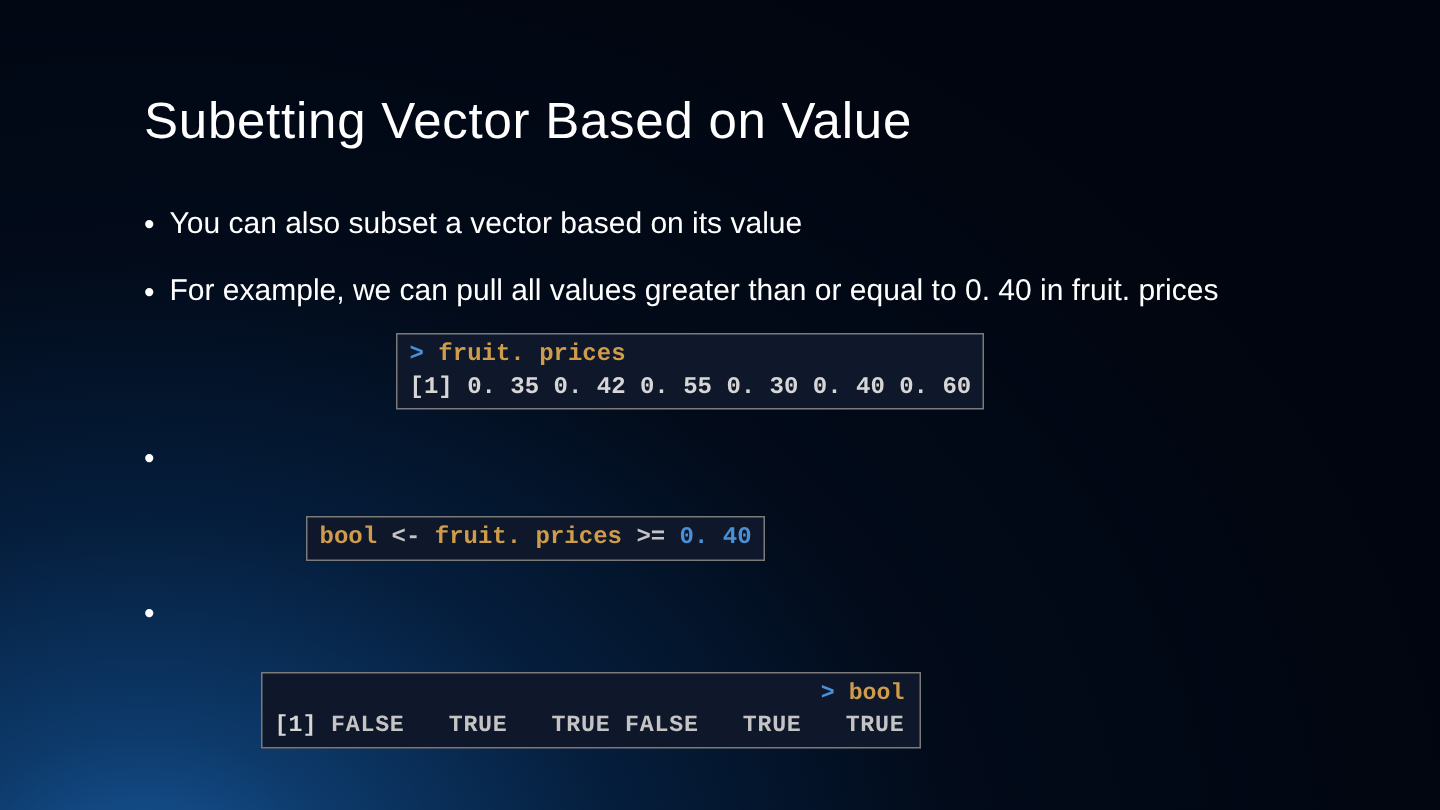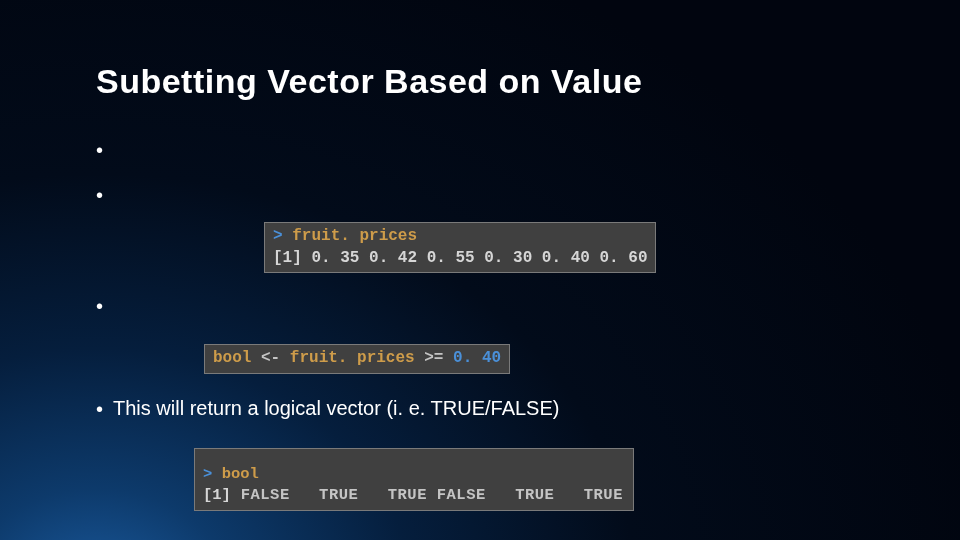--- a/index.html
+++ b/index.html
@@ -8,86 +8,87 @@
     background: radial-gradient(ellipse 900px 700px at 10% 110%, #1a5a9e 0%, #0d3a6b 15%, #051e3d 35%, #020b1a 60%, #01050f 100%);
     font-family: Arial, Helvetica, sans-serif;
     color: #ffffff;
     position: relative;
   }
   .slide {
     padding: 62px 90px 0 96px;
   }
   .title {
     font-size: 34px;
-    font-weight: 700;
+    font-weight: 400;
     letter-spacing: 0.5px;
     margin-bottom: 36px;
     color: #ffffff;
   }
   .bullet {
     display: flex;
     align-items: flex-start;
     margin-bottom: 18px;
     font-size: 20px;
     line-height: 1.28;
   }
   .bullet .dot {
     margin-right: 10px;
     margin-top: 1px;
   }
   .code-block {
     display: inline-block;
-    background: #404040;
+    background: #0f172a;
     border: 1px solid #7a7a7a;
     padding: 3px 8px 3px 8px;
     font-family: "Consolas", "Courier New", monospace;
     font-weight: bold;
     font-size: 16px;
     line-height: 1.35;
     white-space: pre;
     margin-left: 168px;
     margin-top: -4px;
     margin-bottom: 20px;
   }
   .code-block.cb2 { margin-left: 108px; margin-top: 6px; margin-bottom: 22px; }
-  .code-block.cb3 { margin-left: 98px; margin-top: 8px; font-size: 15.5px; padding: 15px 10px 4px 8px; }
+  .code-block.cb3 { margin-left: 78px; margin-top: 8px; font-size: 15.5px; padding: 3px 10px 4px 8px; text-align: right; }
   .prompt { color: #4a90d9; }
   .cmd { color: #ce9c4a; }
   .index { color: #d6d6d6; }
   .num { color: #d6d6d6; }
   .op { color: #c4c4c4; }
   .lit { color: #4a90d9; }
   .bool-row { letter-spacing: 0.5px; }
   .boolv { color: #c4c4c4; }
 </style>
 </head>
 <body>
 
 <div class="slide">
 
   <h1 class="title">Subetting Vector Based on Value</h1>
 
   <div class="bullet">
     <span class="dot">•</span>
+    <span>You can also subset a vector based on its value</span>
   </div>
 
   <div class="bullet">
     <span class="dot">•</span>
+    <span>For example, we can pull all values greater than or equal to 0. 40 in fruit. prices</span>
   </div>
 
   <div class="code-block"><span class="prompt">&gt;</span> <span class="cmd">fruit. prices</span>
 <span class="index">[1]</span> <span class="num">0. 35 0. 42 0. 55 0. 30 0. 40 0. 60</span></div>
 
   <div class="bullet">
     <span class="dot">•</span>
   </div>
 
   <div class="code-block cb2"><span class="cmd">bool</span> <span class="op">&lt;-</span> <span class="cmd">fruit. prices</span> <span class="op">&gt;=</span> <span class="lit">0. 40</span></div>
 
   <div class="bullet">
     <span class="dot">•</span>
-    <span>This will return a logical vector (i. e. TRUE/FALSE)</span>
   </div>
 
   <div class="code-block cb3"><span class="prompt">&gt;</span> <span class="cmd">bool</span>
 <span class="index">[1]</span><span class="boolv bool-row"> FALSE   TRUE   TRUE FALSE   TRUE   TRUE</span></div>
 
 </div>
 
 </body></html>

